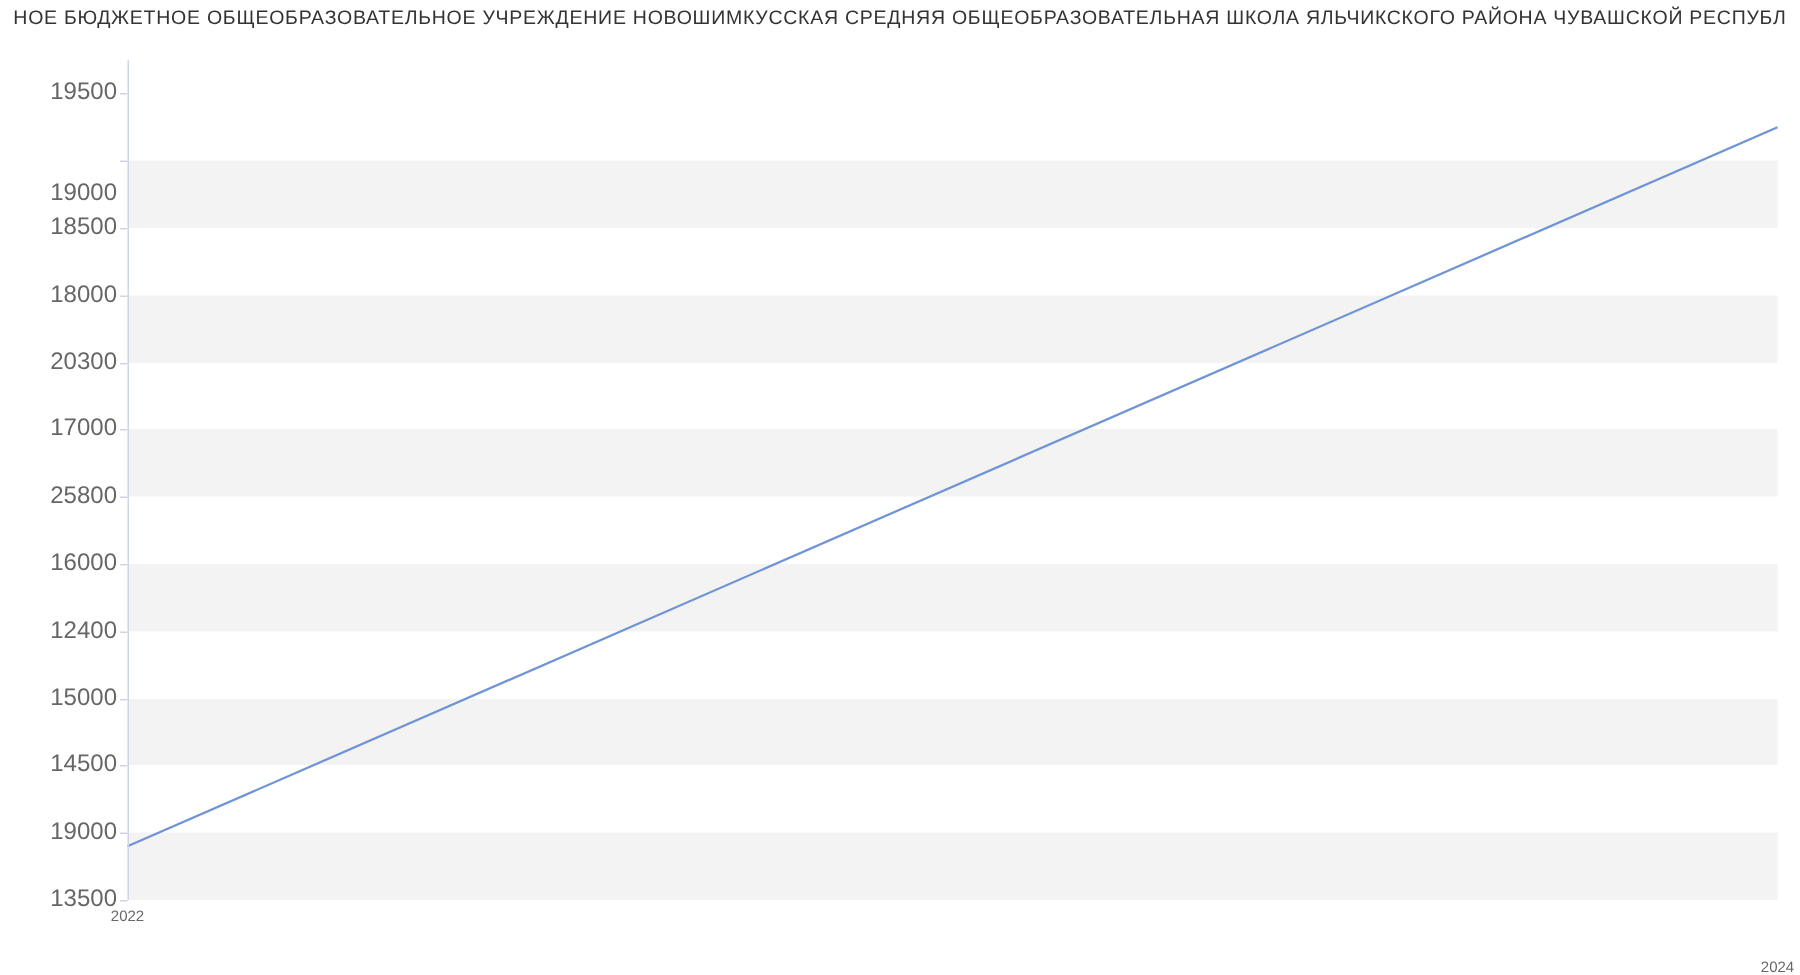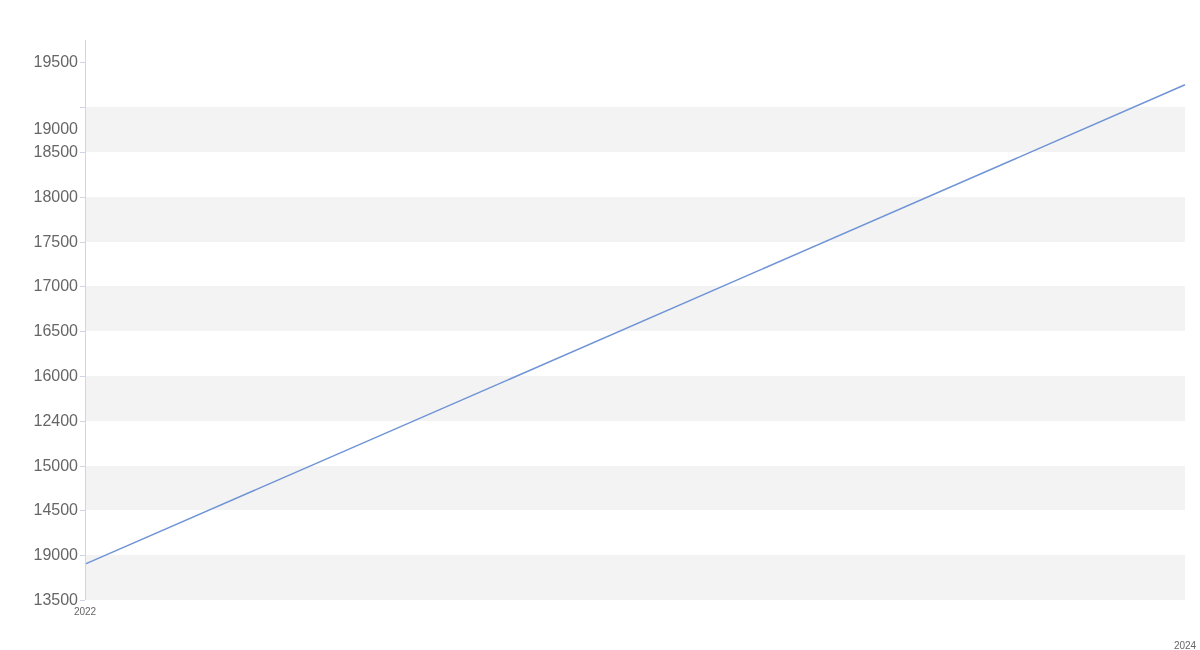--- a/index.html
+++ b/index.html
@@ -75,20 +75,21 @@
     width: 100%;
     height: 100%;
     overflow: visible;
   }
 </style>
 </head>
 <body>
 
 <div class="chart">
 
+  <div class="title">НОЕ БЮДЖЕТНОЕ ОБЩЕОБРАЗОВАТЕЛЬНОЕ УЧРЕЖДЕНИЕ НОВОШИМКУССКАЯ СРЕДНЯЯ ОБЩЕОБРАЗОВАТЕЛЬНАЯ ШКОЛА ЯЛЬЧИКСКОГО РАЙОНА ЧУВАШСКОЙ РЕСПУБЛ</div>
 
   <div class="plot" id="plot">
       <div class="band" style="top: 67.2px; height: 44.8px;"></div>
       <div class="band" style="top: 156.8px; height: 44.8px;"></div>
       <div class="band" style="top: 246.4px; height: 44.8px;"></div>
       <div class="band" style="top: 336px; height: 44.8px;"></div>
       <div class="band" style="top: 425.6px; height: 44.8px;"></div>
       <div class="band" style="top: 515.2px; height: 44.8px;"></div>
     <svg class="line" id="line-svg" viewBox="0 0 1100 560" preserveAspectRatio="none">
         <path d="M0 524.16 L1100 44.799999999999955" stroke="#6f94d6" stroke-width="1.5" fill="none"></path>
@@ -101,25 +102,25 @@
       <div class="ytick" style="top: 555.2px;">19000</div>
       <div class="ytick-mark" style="left: 80px; top: 555.2px;"></div>
       <div class="ytick" style="top: 510.4px;">14500</div>
       <div class="ytick-mark" style="left: 80px; top: 510.4px;"></div>
       <div class="ytick" style="top: 465.6px;">15000</div>
       <div class="ytick-mark" style="left: 80px; top: 465.6px;"></div>
       <div class="ytick" style="top: 420.8px;">12400</div>
       <div class="ytick-mark" style="left: 80px; top: 420.8px;"></div>
       <div class="ytick" style="top: 376px;">16000</div>
       <div class="ytick-mark" style="left: 80px; top: 376px;"></div>
-      <div class="ytick" style="top: 331.2px;">16500</div>
+      <div class="ytick" style="top: 331.2px;">25800</div>
       <div class="ytick-mark" style="left: 80px; top: 331.2px;"></div>
       <div class="ytick" style="top: 286.4px;">17000</div>
       <div class="ytick-mark" style="left: 80px; top: 286.4px;"></div>
-      <div class="ytick" style="top: 241.6px;">17500</div>
+      <div class="ytick" style="top: 241.6px;">20300</div>
       <div class="ytick-mark" style="left: 80px; top: 241.6px;"></div>
       <div class="ytick" style="top: 196.8px;">18000</div>
       <div class="ytick-mark" style="left: 80px; top: 196.8px;"></div>
       <div class="ytick" style="top: 152px;">18500</div>
       <div class="ytick-mark" style="left: 80px; top: 152px;"></div>
       <div class="ytick" style="top: 107.2px; margin-top: 22px;">19000</div>
       <div class="ytick-mark" style="left: 80px; top: 107.2px;"></div>
       <div class="ytick" style="top: 62.4px;">19500</div>
       <div class="ytick-mark" style="left: 80px; top: 62.4px;"></div>
     </div>

